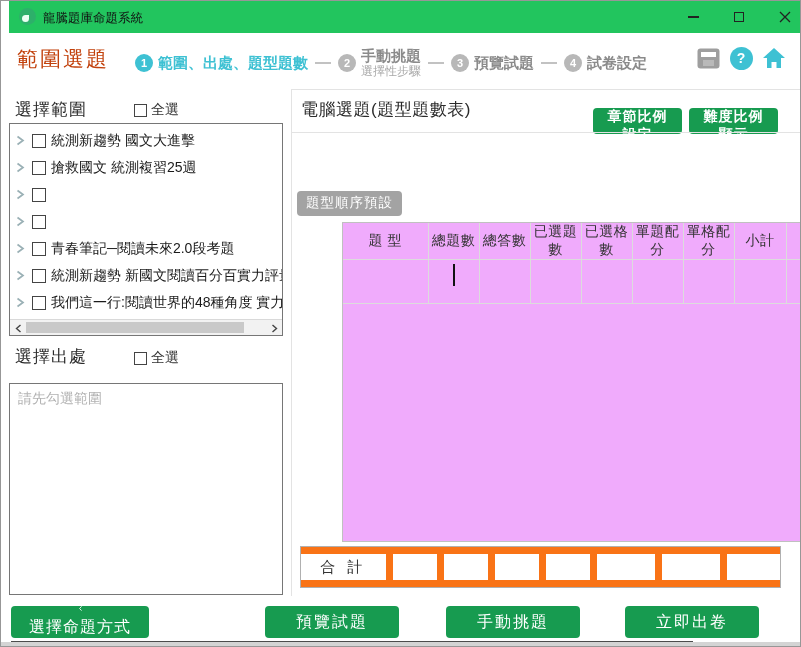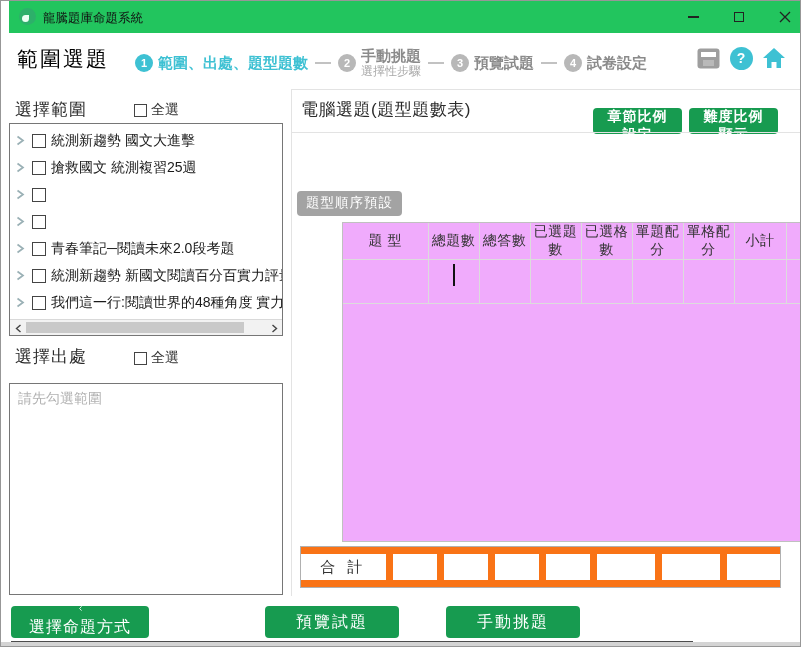--- a/index.html
+++ b/index.html
@@ -16,21 +16,21 @@
              background:#eafff2; border-radius:50% 0 50% 50%; }
   .apptitle { position:absolute; left:34px; top:9px; font-size:12.5px; color:#111; }
   .wc { position:absolute; top:0; width:46px; height:32px; display:flex; align-items:center;
         justify-content:center; cursor:pointer; }
   .wc-min { right:92px; } .wc-max { right:46px; } .wc-close { right:0; }
   .min-glyph { width:11px; height:1.5px; background:#222; display:block; }
   .max-glyph { width:10px; height:10px; border:1.2px solid #222; display:block; }
 
   
   .page-title { position:absolute; left:16px; top:44px; font-size:21px; letter-spacing:2px;
-                color:#000000; font-weight:500; }
+                color:#c2410c; font-weight:500; }
   .steps { position:absolute; left:134px; top:42px; height:40px; display:flex; align-items:center; }
   .step { display:flex; align-items:center; cursor:pointer; }
   .step-num { width:18px; height:18px; border-radius:50%; background:#b8b8b8; color:#fff;
               font-size:11px; font-weight:bold; display:flex; align-items:center;
               justify-content:center; margin-right:5px; flex:none; }
   .step.active .step-num { background:#3ec1d3; }
   .step-text { display:flex; flex-direction:column; line-height:1.15; }
   .step-label { font-size:15px; color:#8b8b8b; font-weight:bold; white-space:nowrap; }
   .step.active .step-label { color:#3ec1d3; }
   .step-sub { font-size:12px; color:#a8a8a8; font-weight:normal; }
@@ -335,16 +335,17 @@
   </div>
 
   <button class="fbtn" id="btnBack">
     <svg width="9" height="14" viewBox="0 0 9 14">
         <path d="M7.5 1 L2 7 L7.5 13" fill="none" stroke="#fff" stroke-width="2.4"></path>
       </svg>
     <span>選擇命題方式</span>
   </button>
   <button class="fbtn" id="btnPreview">預覽試題</button>
   <button class="fbtn" id="btnManual">手動挑題</button>
+  <button class="fbtn" id="btnGenerate">立即出卷</button>
 
   <div class="bg-window-line"></div>
   <div class="bottom-strip"></div>
 </div>
 
 </body></html>

